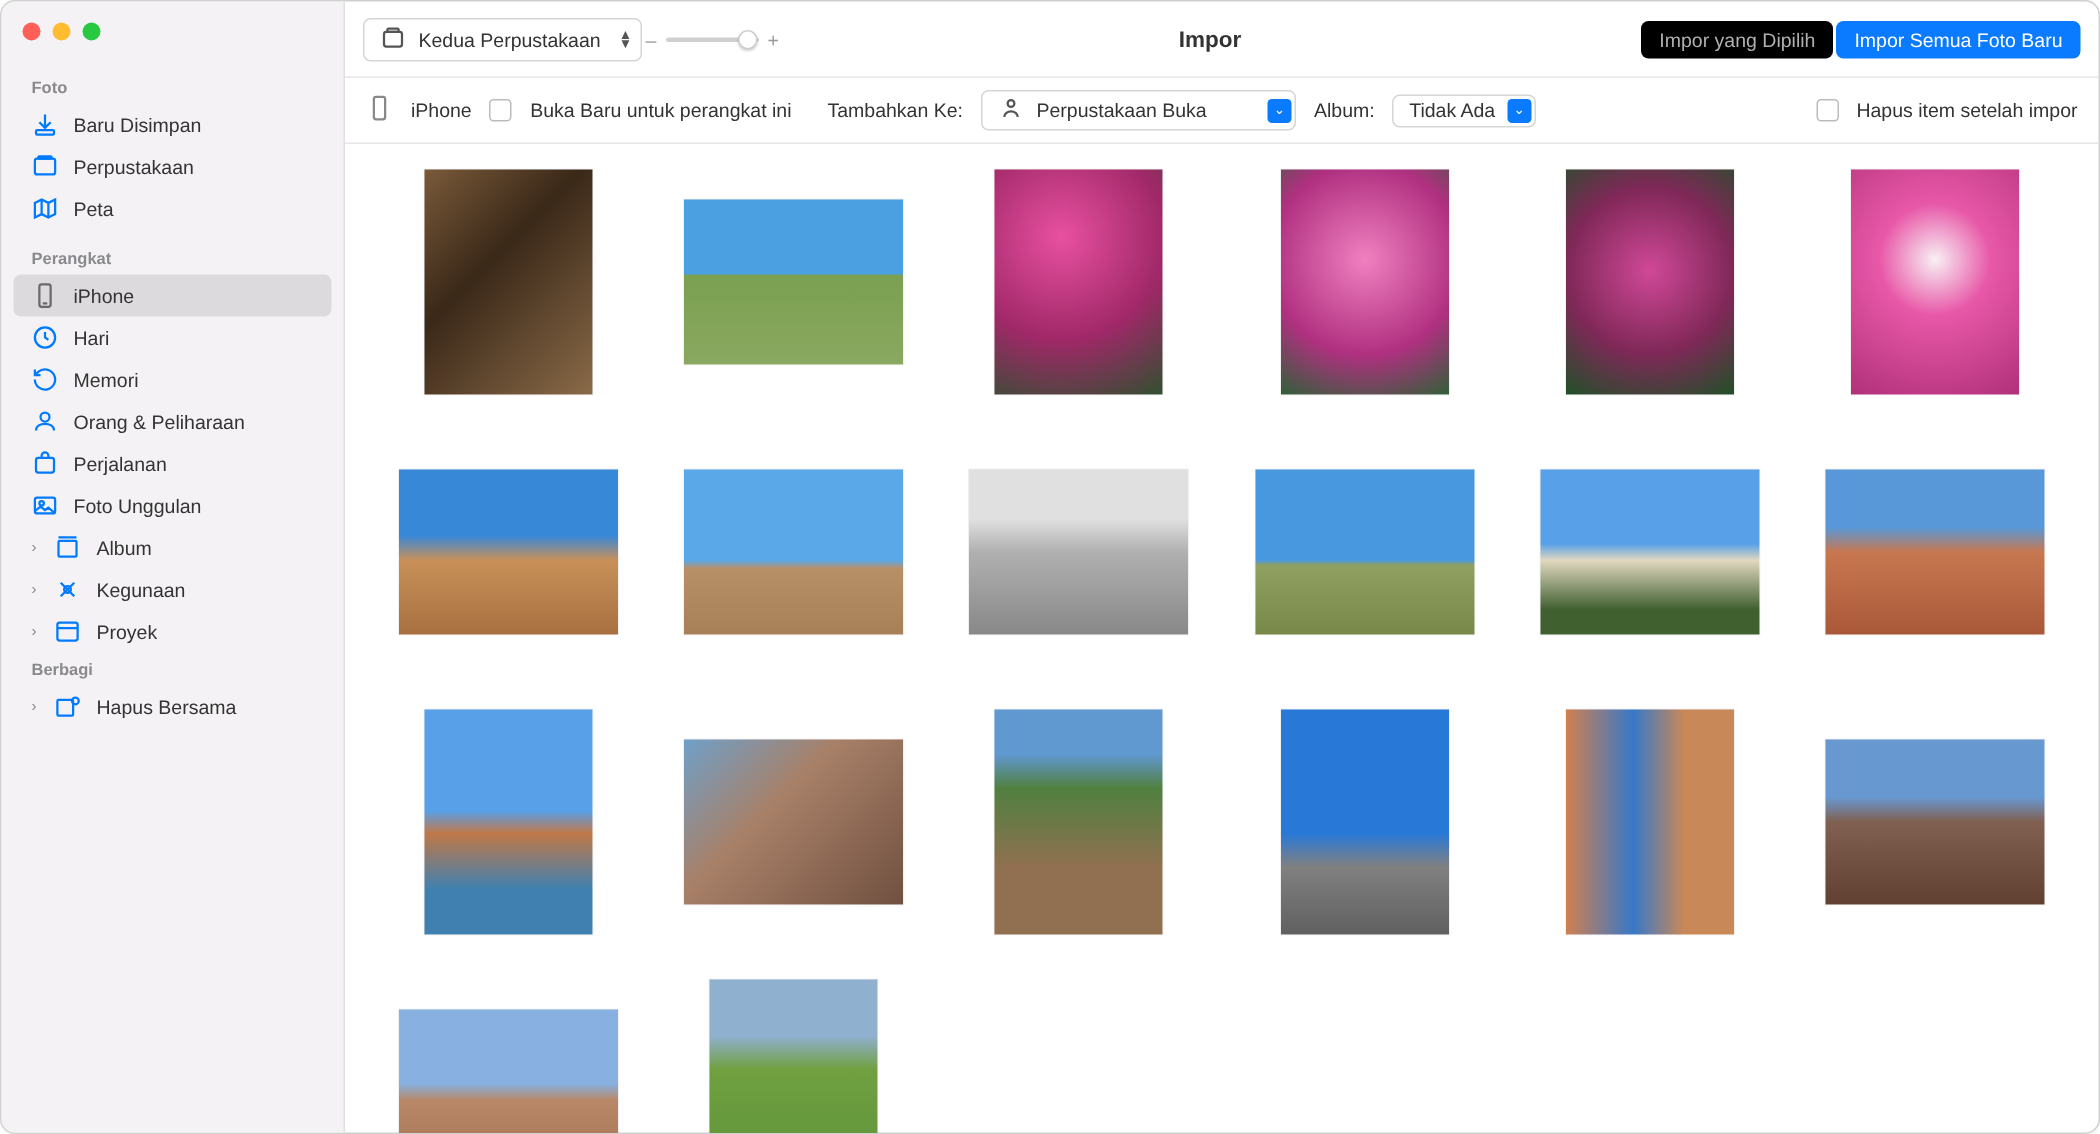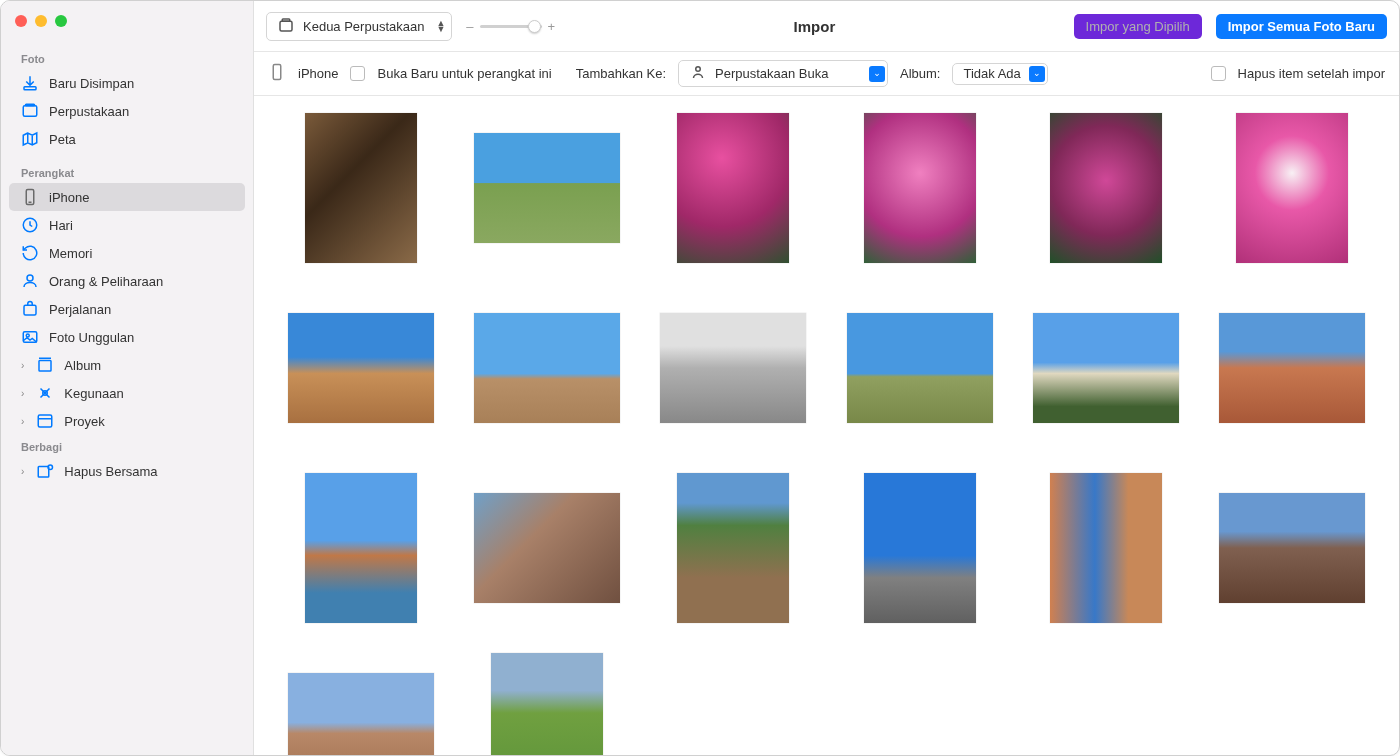--- a/index.html
+++ b/index.html
@@ -1,43 +1,43 @@
 <!DOCTYPE html>
 <html><head>
 <meta charset="utf-8">
 <style>
 * { box-sizing: border-box; margin: 0; padding: 0; }
 body { font-family: -apple-system, BlinkMacSystemFont, "Segoe UI", sans-serif; font-size: 13px; color: #333; background: #fff; }
 .window { width: 1400px; height: 756px; border: 1px solid #d0d0d0; border-radius: 10px; overflow: hidden; display: flex; background: #fff; box-shadow: 0 1px 3px rgba(0,0,0,0.05); }
 
-.sidebar { width: 253px; background: #f4f2f4; border-right: 1px solid #e0e0e0; padding-top: 10px; flex-shrink: 0; }
+.sidebar { width: 229px; background: #f4f2f4; border-right: 1px solid #e0e0e0; padding-top: 10px; flex-shrink: 0; }
 .traffic { display: flex; gap: 8px; padding: 4px 14px 20px; }
 .traffic span { width: 12px; height: 12px; border-radius: 50%; }
 .tl-red { background: #ff5f57; } .tl-yellow { background: #febc2e; } .tl-green { background: #28c840; }
 
 .section-title { font-size: 11px; font-weight: 600; color: #8a8a8e; padding: 6px 20px 4px; }
 .side-item { display: flex; align-items: center; gap: 10px; padding: 5px 12px; margin: 0 8px; border-radius: 5px; cursor: default; color: #333; }
 .side-item.selected { background: #dcdadd; }
 .side-item .icon { width: 18px; height: 18px; color: #007aff; display: flex; align-items: center; justify-content: center; }
 .side-item.selected .icon { color: #6a6a6a; }
 .side-item.child { padding-left: 26px; }
 .chev { font-size: 10px; color: #888; }
 
 .main { flex: 1; display: flex; flex-direction: column; }
 
-.toolbar { height: 51px; display: flex; align-items: center; padding: 0 12px; border-bottom: 1px solid #e6e6e6; gap: 14px; }
+.toolbar { height: 51px; display: flex; align-items: center; padding: 0 12px; border-bottom: 1px solid #e6e6e6; gap: 2px; }
 .dropdown-lib { display: flex; align-items: center; gap: 8px; border: 1px solid #d5d5d5; border-radius: 5px; padding: 3px 6px 3px 10px; background: #fff; }
 .dd-arrows { font-size: 9px; color: #555; line-height: 6px; padding-left: 4px; }
 .zoom { display: flex; align-items: center; gap: 6px; color: #999; }
 .slider { width: 62px; height: 3px; background: #d0d0d0; border-radius: 2px; position: relative; }
 .slider-thumb { position: absolute; top: -5px; left: 48px; width: 13px; height: 13px; background: #fff; border: 1px solid #ccc; border-radius: 50%; box-shadow: 0 1px 2px rgba(0,0,0,0.2); }
 .toolbar-title { flex: 1; text-align: center; font-weight: 600; font-size: 15px; }
 .btn { border-radius: 5px; padding: 5px 12px; font-size: 13px; border: none; }
-.btn-disabled { background: #6d28d9; color: #b0b0b0; }
-.btn-primary { background: #0a7aff; color: #fff; font-weight: 700; }
+.btn-disabled { background: #000000; color: #b0b0b0; }
+.btn-primary { background: #0a7aff; color: #fff; font-weight: 400; }
 
 .subbar { height: 44px; display: flex; align-items: center; padding: 0 14px; gap: 12px; border-bottom: 1px solid #e6e6e6; font-size: 13px; }
 .checkbox { width: 15px; height: 15px; border: 1px solid #bbb; border-radius: 3px; background: #fff; }
 .select-pill { display: flex; align-items: center; gap: 8px; border: 0.5px solid #d5d5d5; border-radius: 5px; padding: 2px 2px 2px 10px; background: #fff; }
 .select-arrow { width: 16px; height: 16px; background: #0a7aff; border-radius: 3px; color: #fff; font-size: 9px; display: flex; align-items: center; justify-content: center; line-height: 1; }
 .subbar .spacer { flex: 1; }
 
 .grid-area { flex: 1; overflow: auto; padding: 8px 20px; }
 .grid { display: grid; grid-template-columns: repeat(6, 1fr); gap: 12px 12px; }
 .thumb { display: flex; align-items: center; justify-content: center; height: 168px; }

